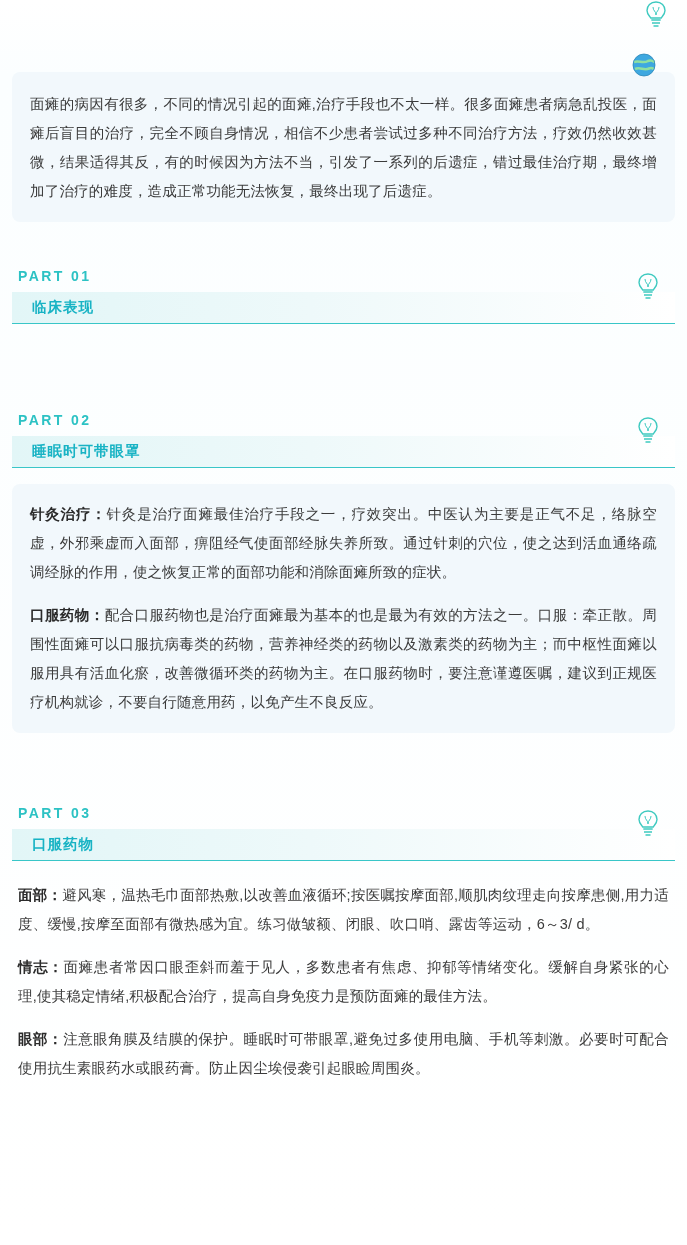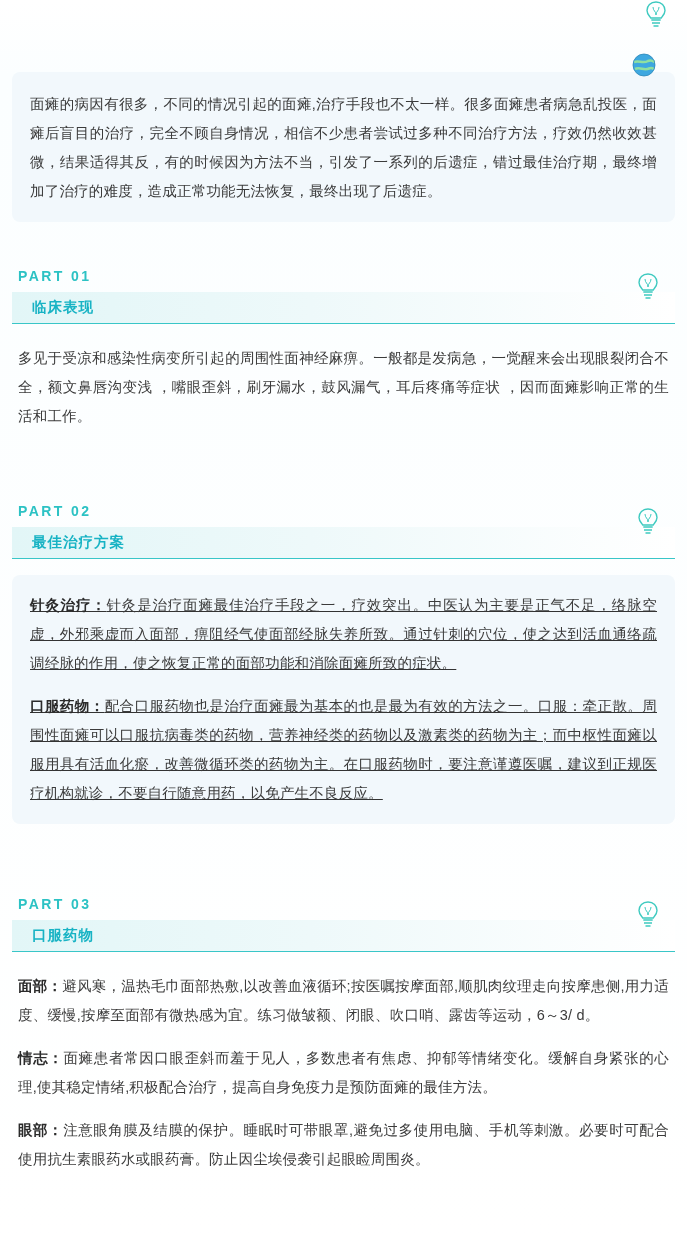--- a/index.html
+++ b/index.html
@@ -98,21 +98,20 @@
     width: 26px;
     height: 30px;
   }
 
   .body-card {
     margin: 14px 12px 0 12px;
     background: #f2f8fc;
     border-radius: 8px;
     padding: 16px 18px 16px 18px;
     box-sizing: border-box;
-    text-decoration: underline;
   }
   .body-plain {
     margin: 14px 12px 0 12px;
     padding: 4px 6px 0 6px;
     box-sizing: border-box;
   }
   .sect-para {
     font-size: 14.5px;
     line-height: 29px;
     color: #3b3b3b;
@@ -159,30 +158,27 @@
       <span class="part-title">临床表现</span>
     </div>
     <span class="part-bulb">
       <svg viewBox="0 0 26 30" width="26" height="30">
         <path d="M13 2 C7.5 2 4 6 4 10.5 C4 14 6.5 16 7.8 18 L18.2 18 C19.5 16 22 14 22 10.5 C22 6 18.5 2 13 2 Z" fill="none" stroke="#3ecac0" stroke-width="1.4"></path>
         <path d="M8.3 20 L17.7 20 M9 23 L17 23 M10.5 26 L15.5 26" stroke="#3ecac0" stroke-width="1.4" fill="none"></path>
         <path d="M10 7 C10 11 13 11 13 15 M16 7 C16 11 13 11 13 15" stroke="#3ecac0" stroke-width="1" fill="none"></path>
       </svg>
     </span>
   </div>
-  <div class="body-plain">
-    <p class="sect-para">多见于受凉和感染性病变所引起的周围性面神经麻痹。一般都是发病急，一觉醒来会出现眼裂闭合不全，额文鼻唇沟变浅 ，嘴眼歪斜，刷牙漏水，鼓风漏气，耳后疼痛等症状 ，因而面瘫影响正常的生活和工作。</p>
-  </div>
 
   <div class="spacer-md"></div>
 
   <div class="part-block">
     <div class="part-label">PART 02</div>
     <div class="part-title-row">
-      <span class="part-title">最佳治疗方案</span>
+      <span class="part-title">睡眠时可带眼罩</span>
     </div>
     <span class="part-bulb">
       <svg viewBox="0 0 26 30" width="26" height="30">
         <path d="M13 2 C7.5 2 4 6 4 10.5 C4 14 6.5 16 7.8 18 L18.2 18 C19.5 16 22 14 22 10.5 C22 6 18.5 2 13 2 Z" fill="none" stroke="#3ecac0" stroke-width="1.4"></path>
         <path d="M8.3 20 L17.7 20 M9 23 L17 23 M10.5 26 L15.5 26" stroke="#3ecac0" stroke-width="1.4" fill="none"></path>
         <path d="M10 7 C10 11 13 11 13 15 M16 7 C16 11 13 11 13 15" stroke="#3ecac0" stroke-width="1" fill="none"></path>
       </svg>
     </span>
   </div>
   <div class="body-card">

